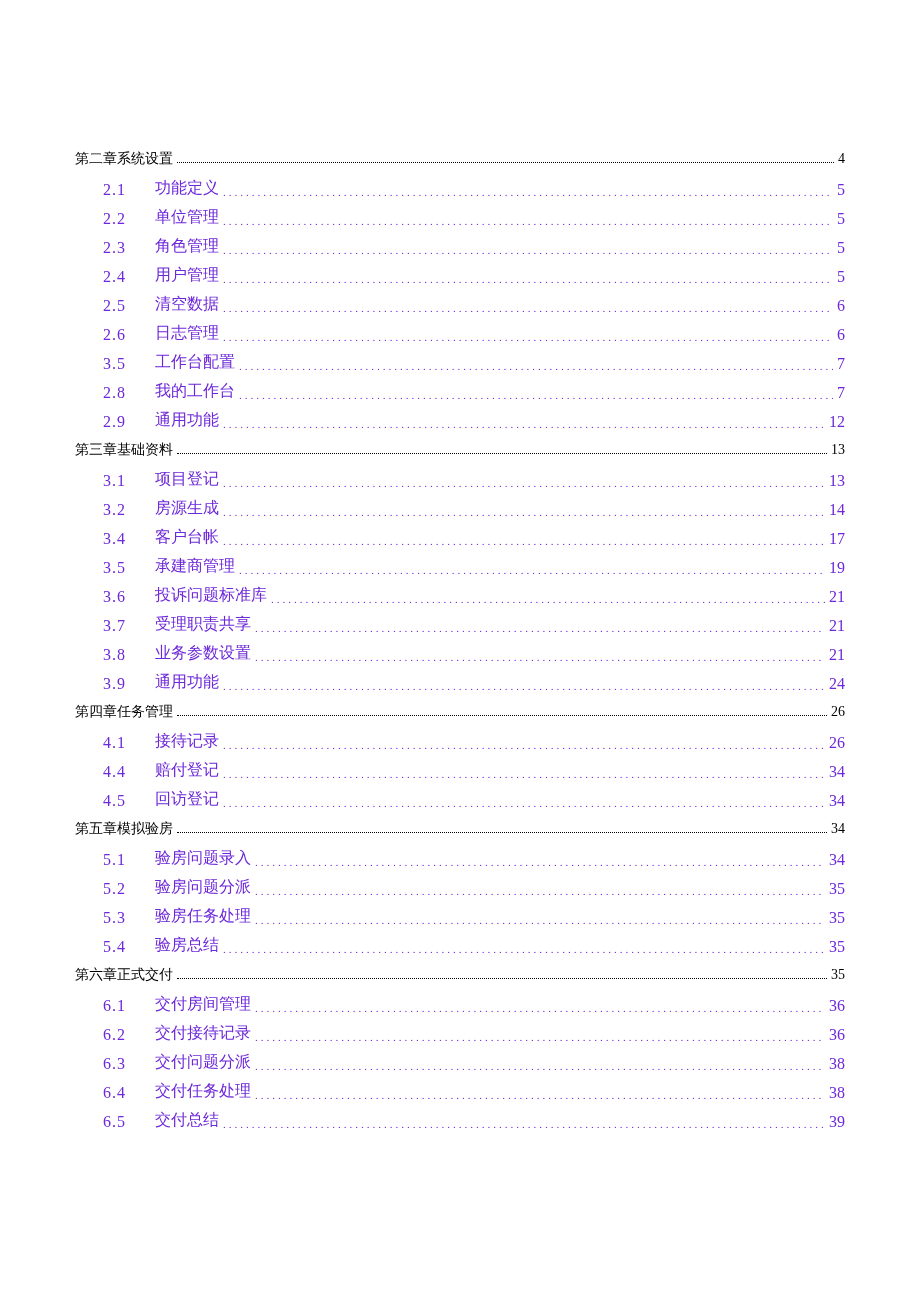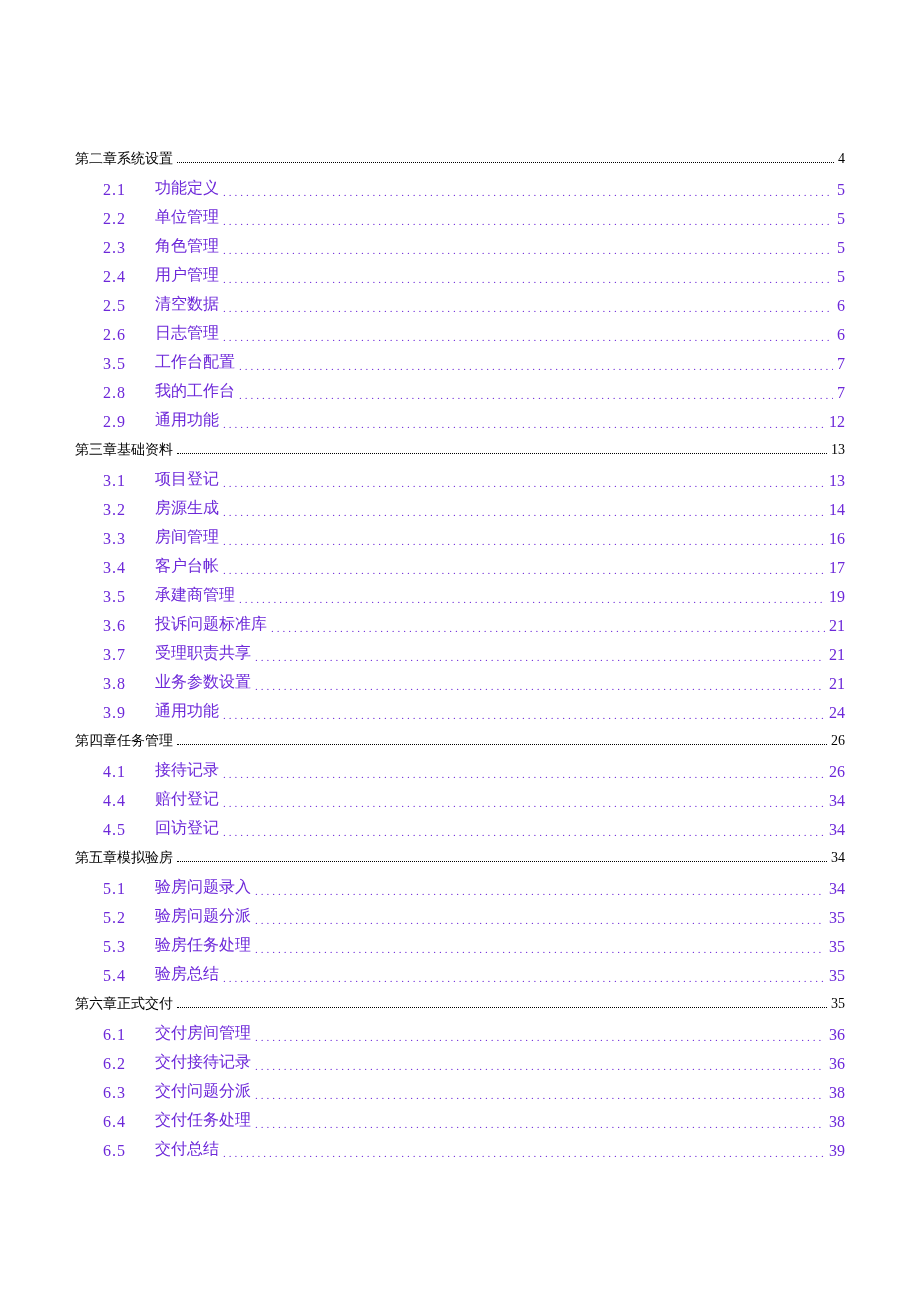--- a/index.html
+++ b/index.html
@@ -148,26 +148,20 @@
       <span class="dots"></span>
       <span class="page">13</span>
     </div>
     <div class="toc-sub">
       <span class="num">3.2</span>
       <span class="title">房源生成</span>
       <span class="dots"></span>
       <span class="page">14</span>
     </div>
     <div class="toc-sub">
-      <span class="num">3.3</span>
-      <span class="title">房间管理</span>
-      <span class="dots"></span>
-      <span class="page">16</span>
-    </div>
-    <div class="toc-sub">
       <span class="num">3.4</span>
       <span class="title">客户台帐</span>
       <span class="dots"></span>
       <span class="page">17</span>
     </div>
     <div class="toc-sub">
       <span class="num">3.5</span>
       <span class="title">承建商管理</span>
       <span class="dots"></span>
       <span class="page">19</span>

